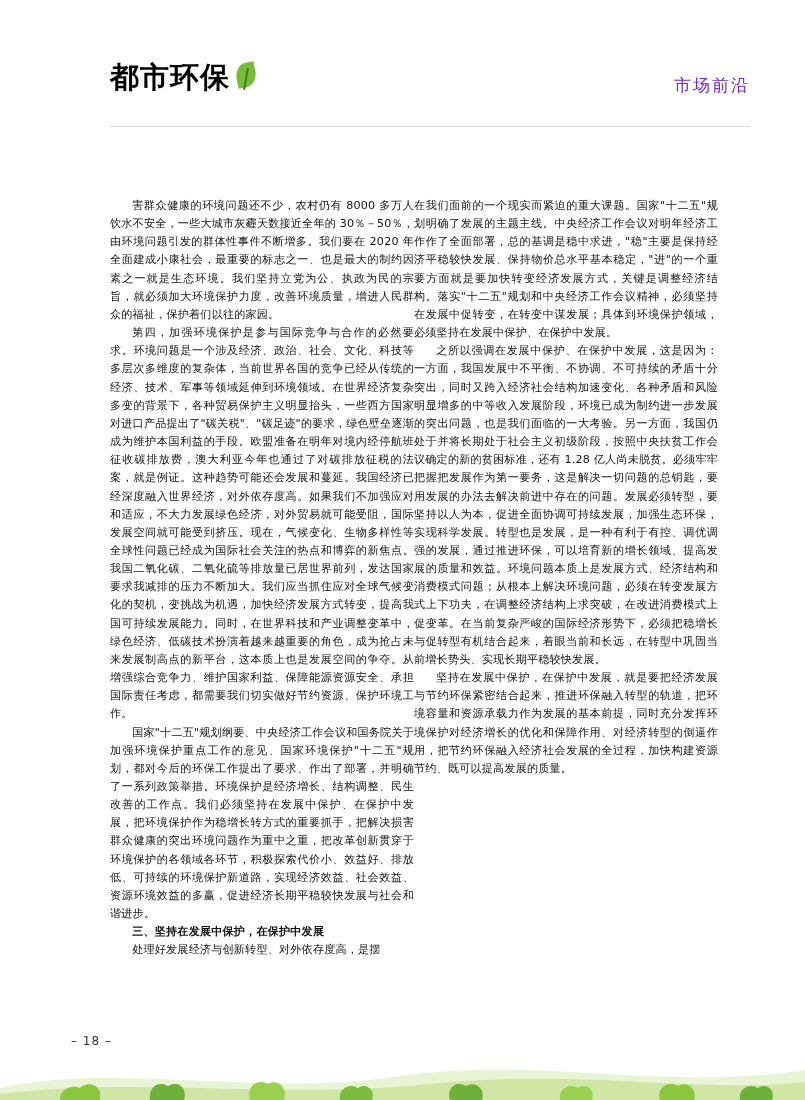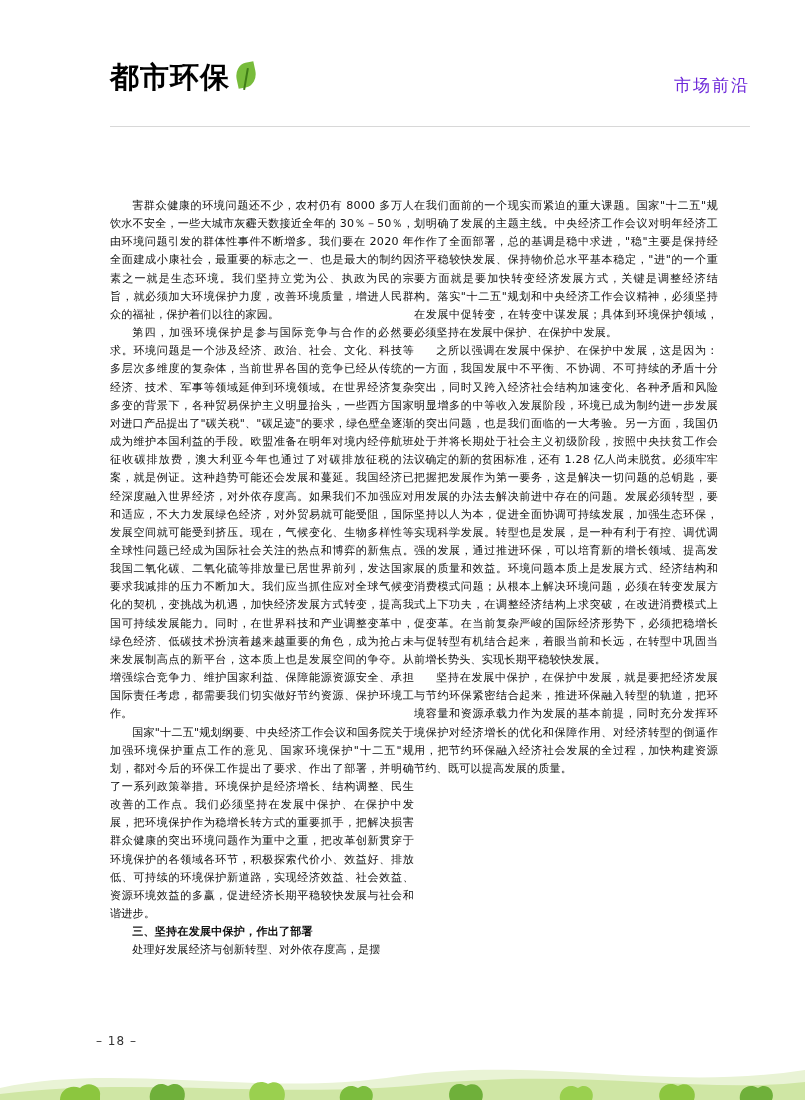--- a/index.html
+++ b/index.html
@@ -116,21 +116,21 @@
   }
   .col p.heading {
     font-weight: bold;
     text-indent: 2em;
     margin-top: 0;
   }
 
   
   .page-number {
     position: absolute;
-    left: 96px;
+    left: 71px;
     bottom: 52px;
     font-size: 12px;
     color: #333333;
     font-family: "DejaVu Sans", sans-serif;
     letter-spacing: 1px;
   }
 
   .footer-band {
     position: absolute;
     left: 0;
@@ -156,21 +156,21 @@
     </div>
     <div class="header-right">市场前沿</div>
   </div>
   <div class="header-rule"></div>
 
   <div class="columns">
     <div class="col">
       <p class="indent">害群众健康的环境问题还不少，农村仍有 8000 多万人饮水不安全，一些大城市灰霾天数接近全年的 30％－50％，由环境问题引发的群体性事件不断增多。我们要在 2020 年全面建成小康社会，最重要的标志之一、也是最大的制约因素之一就是生态环境。我们坚持立党为公、执政为民的宗旨，就必须加大环境保护力度，改善环境质量，增进人民群众的福祉，保护着们以往的家园。</p>
       <p class="indent">第四，加强环境保护是参与国际竞争与合作的必然要求。环境问题是一个涉及经济、政治、社会、文化、科技等多层次多维度的复杂体，当前世界各国的竞争已经从传统的经济、技术、军事等领域延伸到环境领域。在世界经济复杂多变的背景下，各种贸易保护主义明显抬头，一些西方国家对进口产品提出了"碳关税"、"碳足迹"的要求，绿色壁垒逐渐成为维护本国利益的手段。欧盟准备在明年对境内经停航班征收碳排放费，澳大利亚今年也通过了对碳排放征税的法案，就是例证。这种趋势可能还会发展和蔓延。我国经济已经深度融入世界经济，对外依存度高。如果我们不加强应对和适应，不大力发展绿色经济，对外贸易就可能受阻，国际发展空间就可能受到挤压。现在，气候变化、生物多样性等全球性问题已经成为国际社会关注的热点和博弈的新焦点。我国二氧化碳、二氧化硫等排放量已居世界前列，发达国家要求我减排的压力不断加大。我们应当抓住应对全球气候变化的契机，变挑战为机遇，加快经济发展方式转变，提高我国可持续发展能力。同时，在世界科技和产业调整变革中，绿色经济、低碳技术扮演着越来越重要的角色，成为抢占未来发展制高点的新平台，这本质上也是发展空间的争夺。从增强综合竞争力、维护国家利益、保障能源资源安全、承担国际责任考虑，都需要我们切实做好节约资源、保护环境工作。</p>
       <p class="indent">国家"十二五"规划纲要、中央经济工作会议和国务院关于加强环境保护重点工作的意见、国家环境保护"十二五"规划，都对今后的环保工作提出了要求、作出了部署，并明确了一系列政策举措。环境保护是经济增长、结构调整、民生改善的工作点。我们必须坚持在发展中保护、在保护中发展，把环境保护作为稳增长转方式的重要抓手，把解决损害群众健康的突出环境问题作为重中之重，把改革创新贯穿于环境保护的各领域各环节，积极探索代价小、效益好、排放低、可持续的环境保护新道路，实现经济效益、社会效益、资源环境效益的多赢，促进经济长期平稳较快发展与社会和谐进步。</p>
-      <p class="heading">三、坚持在发展中保护，作出了部署</p>
+      <p class="heading">三、坚持在发展中保护，在保护中发展</p>
       <p class="indent">处理好发展经济与创新转型、对外依存度高，是摆</p>
     </div>
     <div class="col">
       <p>在我们面前的一个现实而紧迫的重大课题。国家"十二五"规划明确了发展的主题主线。中央经济工作会议对明年经济工作作了全面部署，总的基调是稳中求进，"稳"主要是保持经济平稳较快发展、保持物价总水平基本稳定，"进"的一个重要方面就是要加快转变经济发展方式，关键是调整经济结构。落实"十二五"规划和中央经济工作会议精神，必须坚持在发展中促转变，在转变中谋发展；具体到环境保护领域，必须坚持在发展中保护、在保护中发展。</p>
       <p class="indent">之所以强调在发展中保护、在保护中发展，这是因为：一方面，我国发展中不平衡、不协调、不可持续的矛盾十分突出，同时又跨入经济社会结构加速变化、各种矛盾和风险明显增多的中等收入发展阶段，环境已成为制约进一步发展的突出问题，也是我们面临的一大考验。另一方面，我国仍处于并将长期处于社会主义初级阶段，按照中央扶贫工作会议确定的新的贫困标准，还有 1.28 亿人尚未脱贫。必须牢牢把握把发展作为第一要务，这是解决一切问题的总钥匙，要用发展的办法去解决前进中存在的问题。发展必须转型，要坚持以人为本，促进全面协调可持续发展，加强生态环保，实现科学发展。转型也是发展，是一种有利于有控、调优调强的发展，通过推进环保，可以培育新的增长领域、提高发展的质量和效益。环境问题本质上是发展方式、经济结构和消费模式问题；从根本上解决环境问题，必须在转变发展方式上下功夫，在调整经济结构上求突破，在改进消费模式上促变革。在当前复杂严峻的国际经济形势下，必须把稳增长与促转型有机结合起来，着眼当前和长远，在转型中巩固当前增长势头、实现长期平稳较快发展。</p>
       <p class="indent">坚持在发展中保护，在保护中发展，就是要把经济发展与节约环保紧密结合起来，推进环保融入转型的轨道，把环境容量和资源承载力作为发展的基本前提，同时充分发挥环境保护对经济增长的优化和保障作用、对经济转型的倒逼作用，把节约环保融入经济社会发展的全过程，加快构建资源节约、既可以提高发展的质量。</p>
     </div>
   </div>
 
   <div class="page-number">– 18 –</div>

